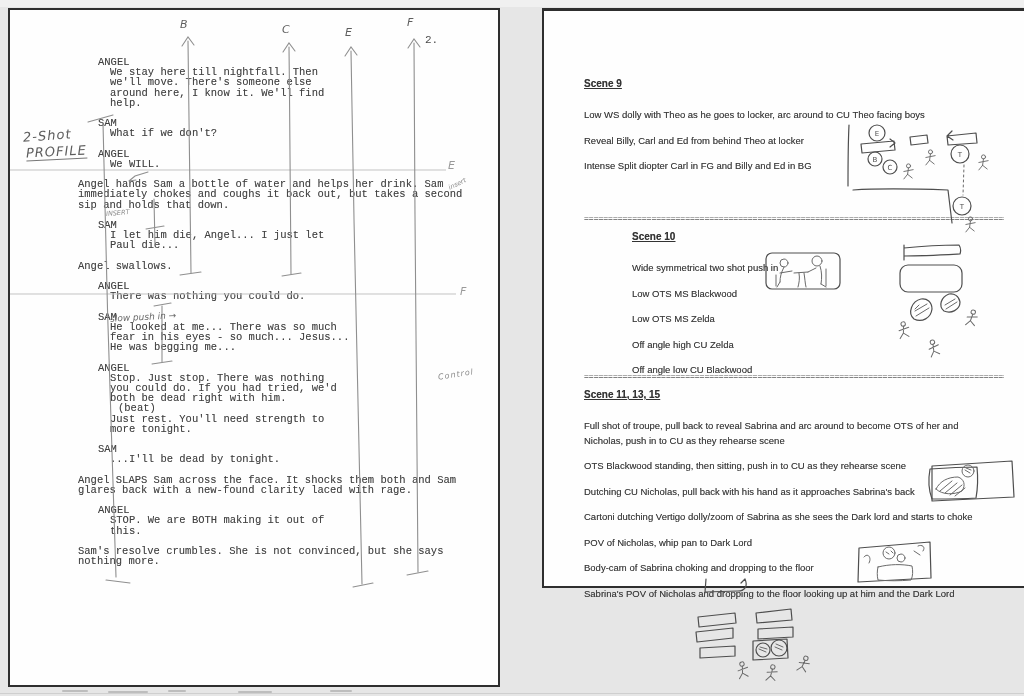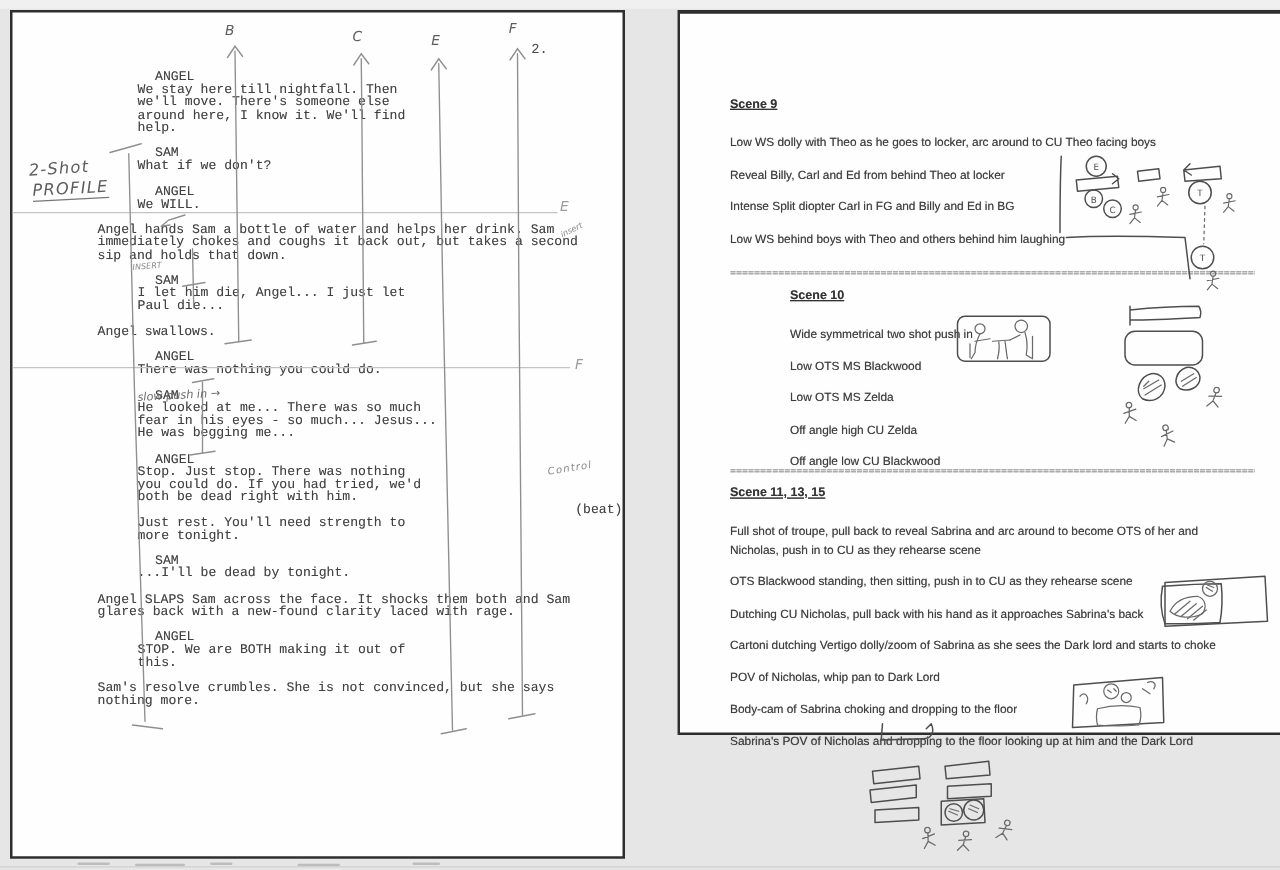--- a/index.html
+++ b/index.html
@@ -16,24 +16,24 @@
   #right-page{left:542px;top:8px;width:496px;height:580px;border-top-width:3px;}
 
   
   #script-lines{
     position:absolute;left:0;top:47px;width:100%;
     font-family:"Liberation Mono", monospace;
     font-size:10.5px;line-height:10.2px;color:#414141;
     text-shadow:0 0 0.5px rgba(60,60,60,.35);
   }
   .ln{white-space:pre;height:10.2px;}
-  .ln.char{margin-left:114px;}
+  .ln.char{margin-left:88px;}
   .ln.dlg{margin-left:100px;}
   .ln.act{margin-left:68px;}
-  .ln.paren{margin-left:108px;text-align:right;}
+  .ln.paren{margin-left:108px;}
   .ln.blank{height:10.2px;}
   #page-number{
     position:absolute;left:415px;top:24px;
     font-family:"Liberation Mono", monospace;font-size:11px;color:#4a4a4a;
   }
   
   #left-annotations{position:absolute;left:0;top:0;pointer-events:none;}
   .hw{
     position:absolute;color:#5d5d5d;
     font-family:"DejaVu Sans", sans-serif;font-style:italic;
@@ -207,21 +207,20 @@
 </div>
 
 <div class="page" id="right-page">
 
   <div class="scene-block" style="top:66px;">
     <div class="scene-title">Scene 9</div>
     <div class="scene-items">
         <div class="shot-item">Low WS dolly with Theo as he goes to locker, arc around to CU Theo facing boys</div>
         <div class="shot-item">Reveal Billy, Carl and Ed from behind Theo at locker</div>
         <div class="shot-item">Intense Split diopter Carl in FG and Billy and Ed in BG</div>
-        <div class="shot-item">Low WS behind boys with Theo and others behind him laughing</div>
       </div>
   </div>
 
   <div class="separator" style="top:203px;">====================================================================================================================================</div>
 
   <div class="scene-block" style="top:219px;margin-left:48px;">
     <div class="scene-title">Scene 10</div>
     <div class="scene-items">
         <div class="shot-item">Wide symmetrical two shot push in</div>
         <div class="shot-item">Low OTS MS Blackwood</div>

